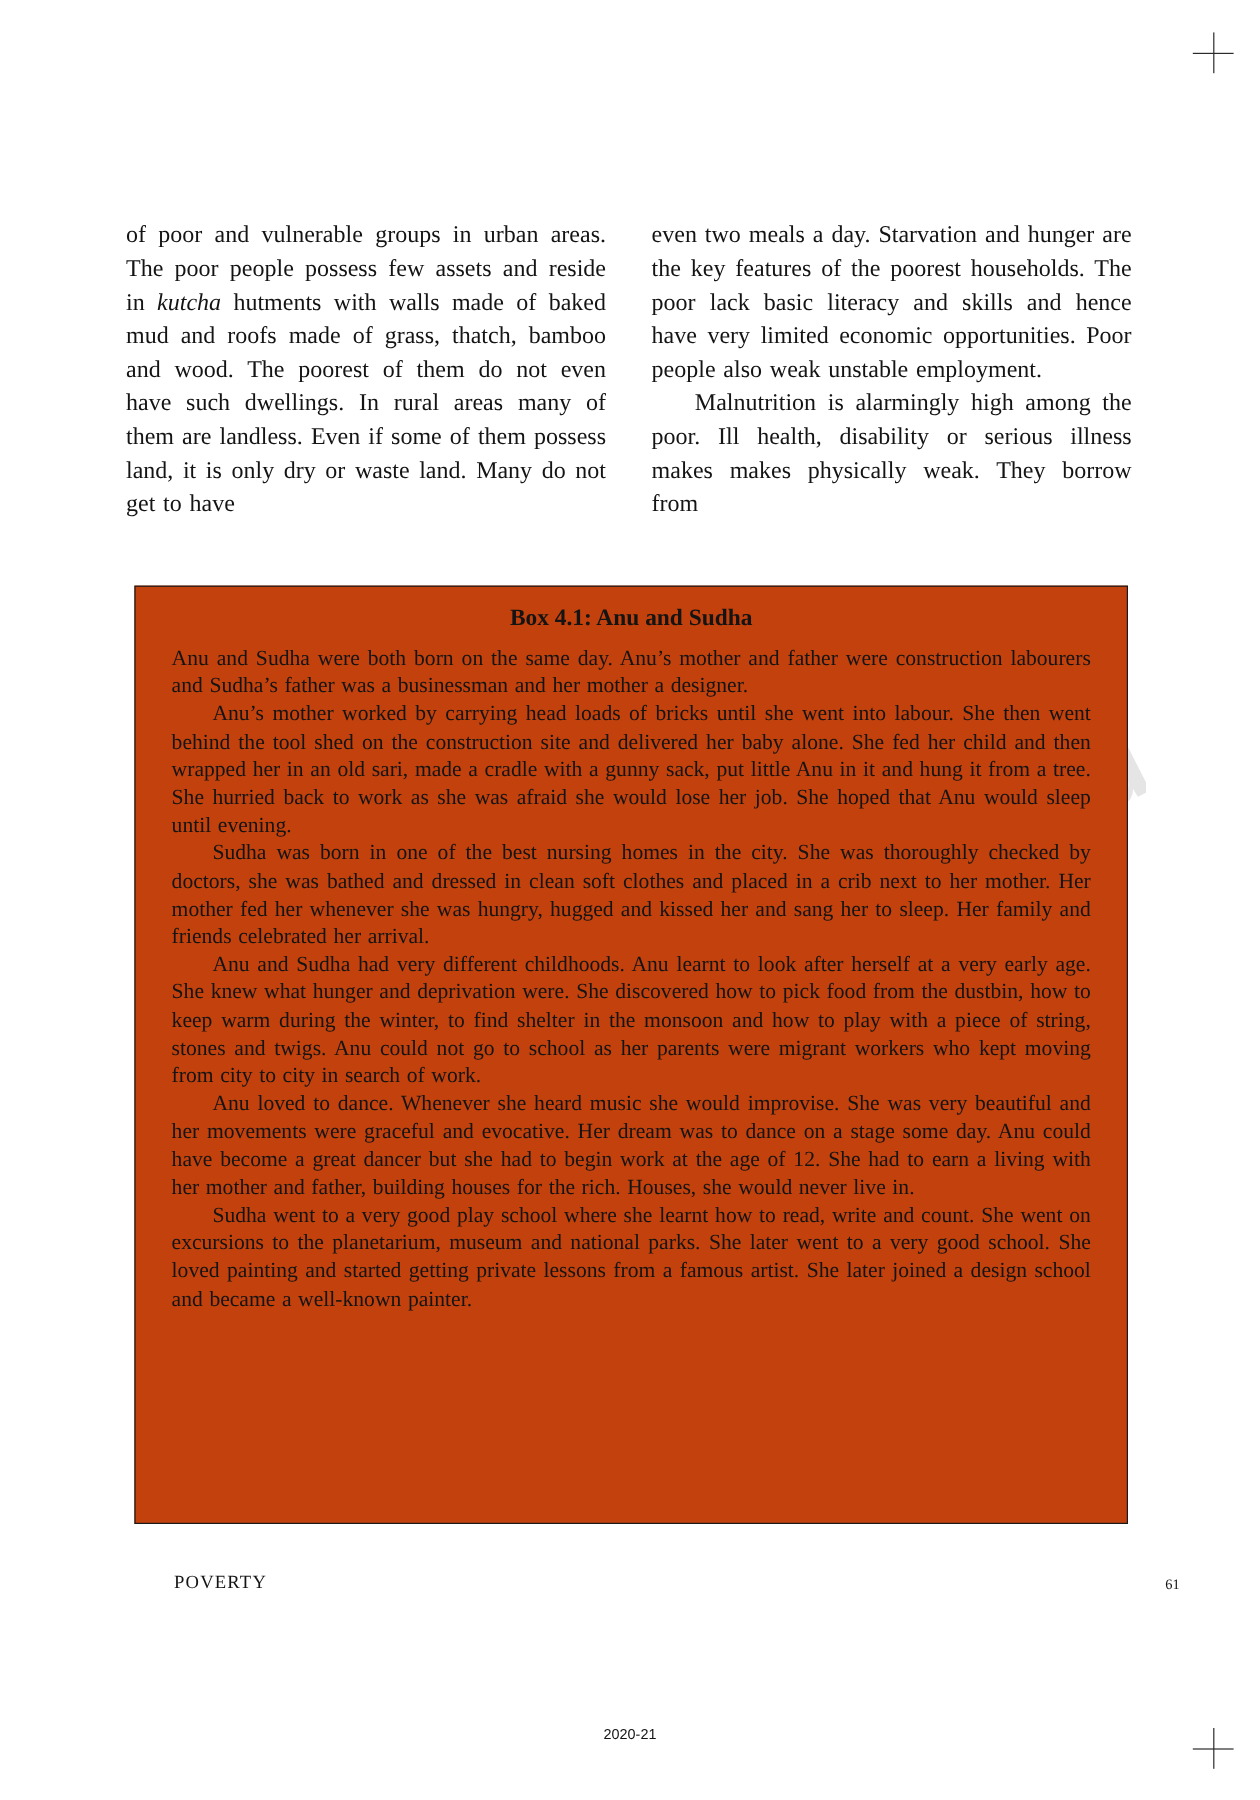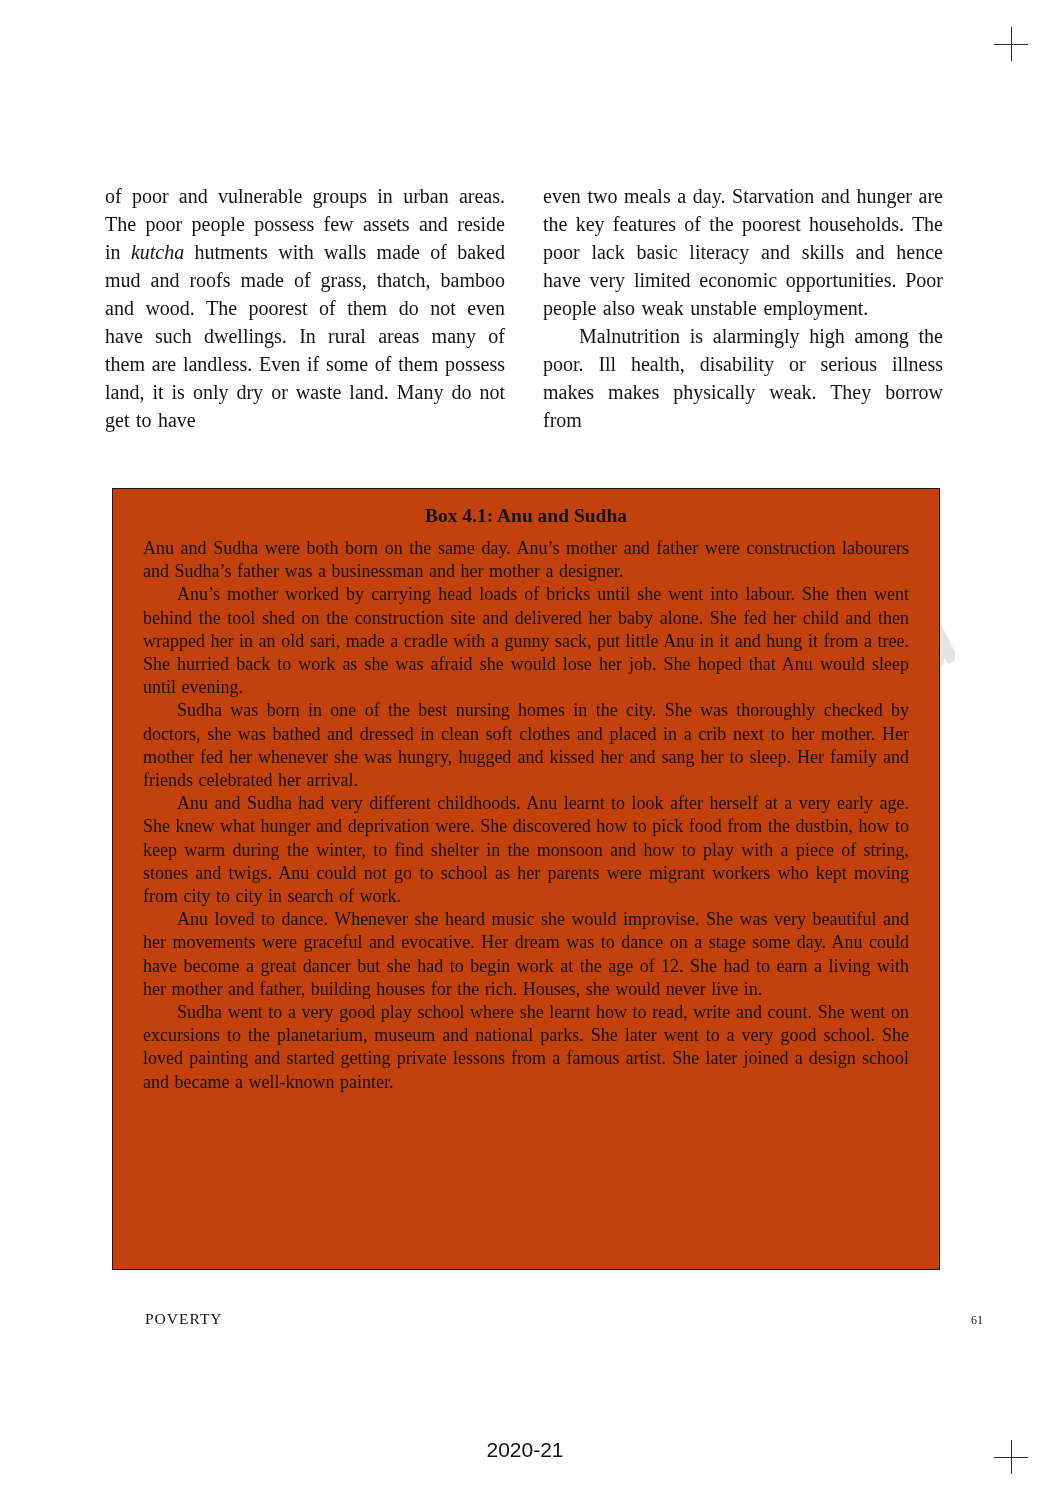--- a/index.html
+++ b/index.html
@@ -102,21 +102,21 @@
     letter-spacing: 1px;
   }
   .footer .page-number { font-size: 12px; }
 
   .edition {
     position: absolute;
     top: 1438px;
     left: 0;
     width: 100%;
     text-align: center;
-    font-size: 21px;
+    font-size: 12px;
     font-family: "Liberation Sans", "DejaVu Sans", sans-serif;
   }
 
   
   .cropmark {
     position: absolute;
     width: 34px;
     height: 34px;
     pointer-events: none;
   }

